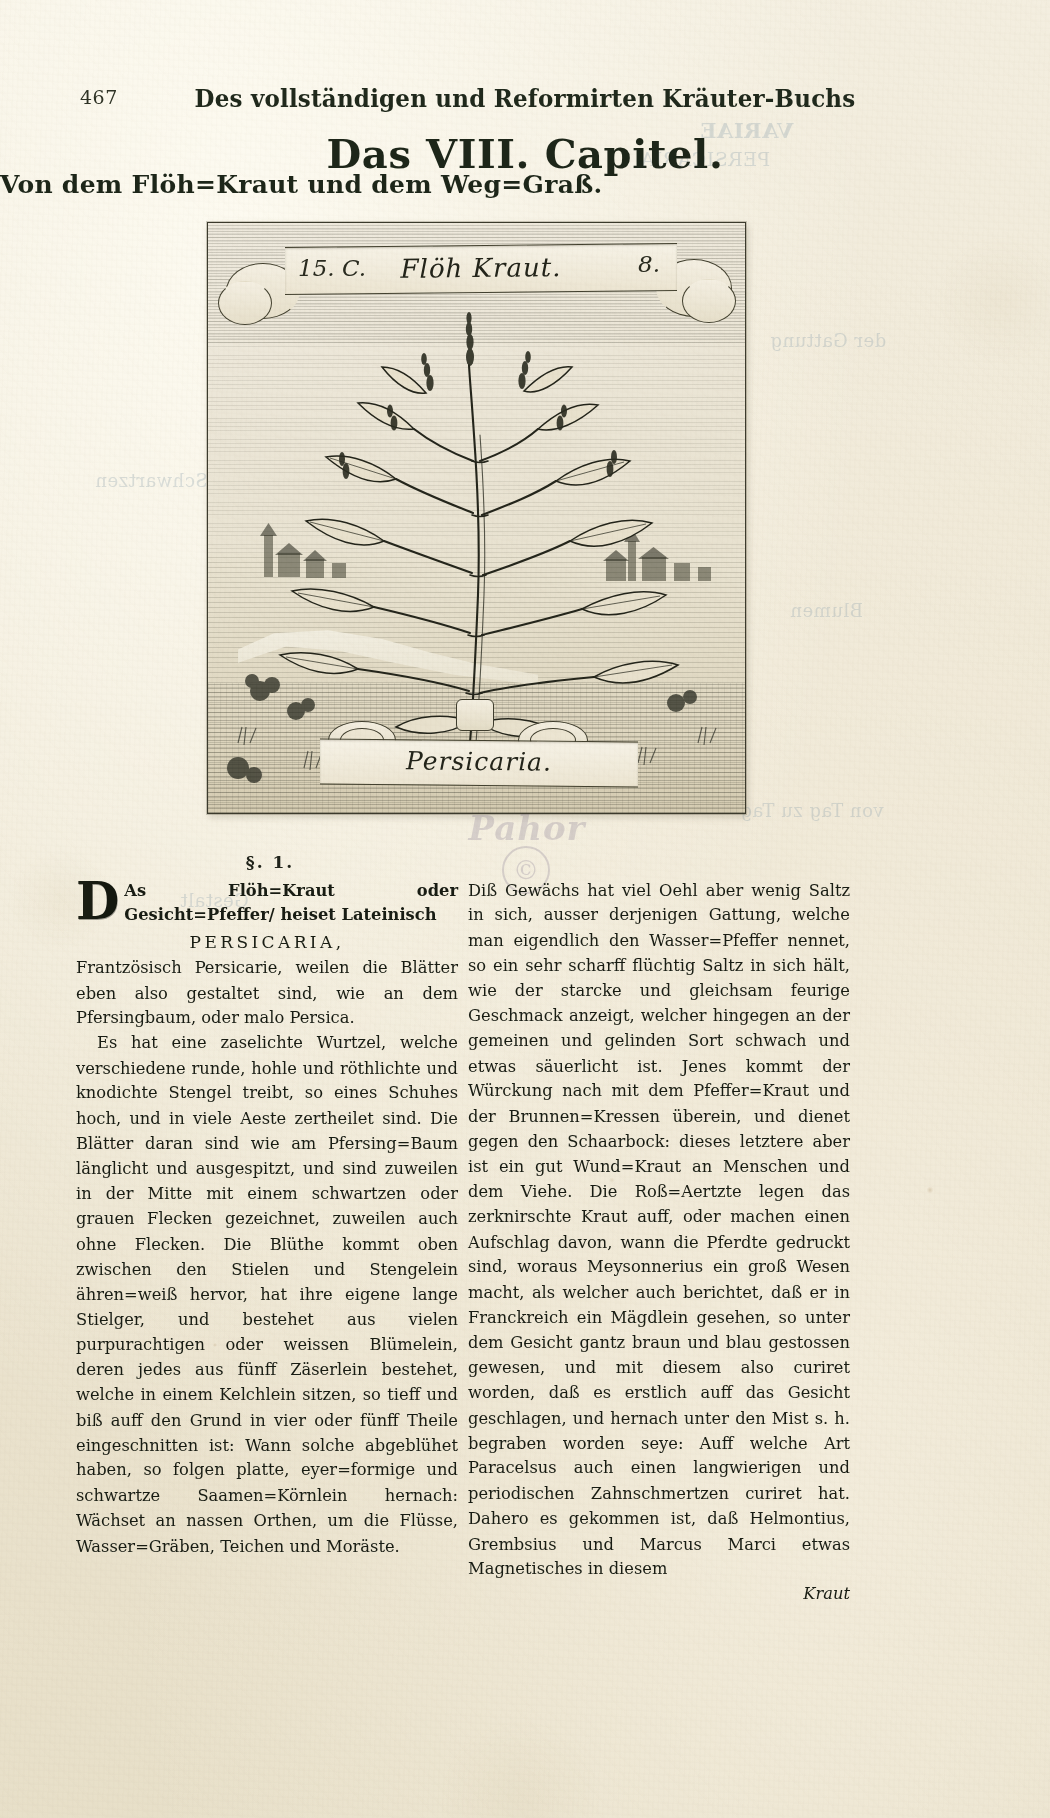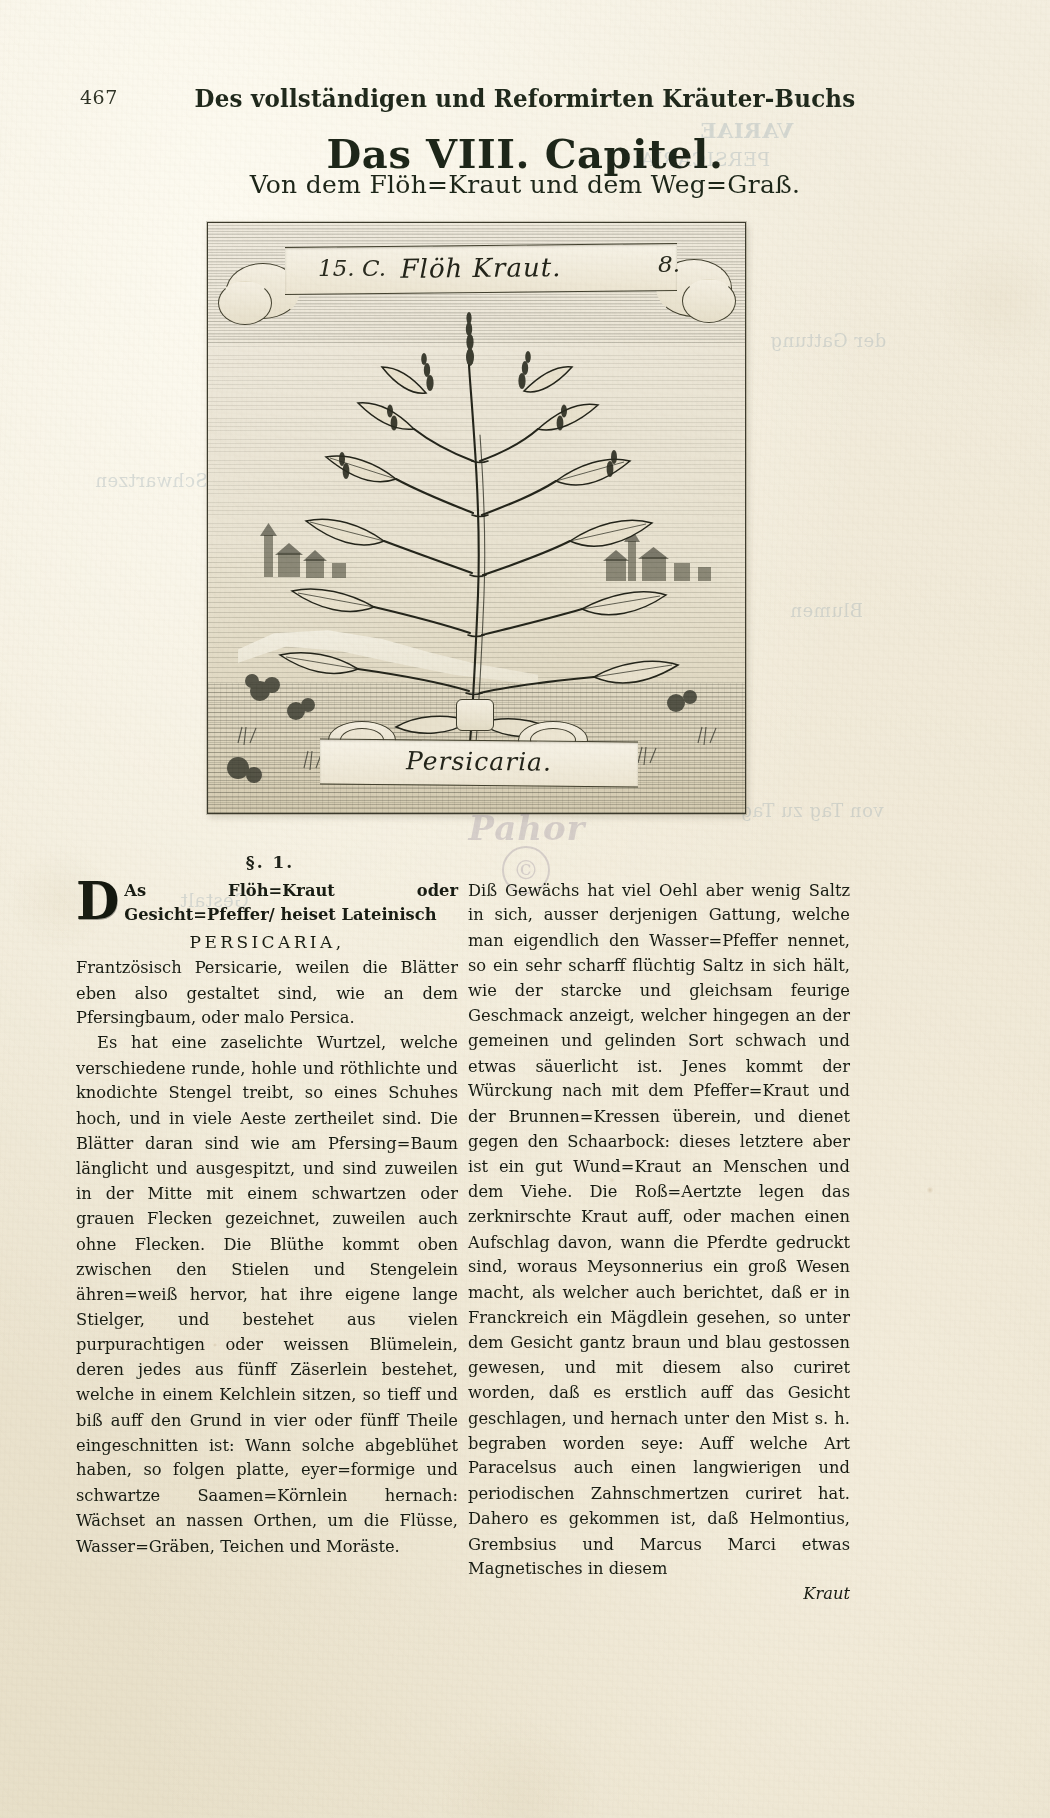--- a/index.html
+++ b/index.html
@@ -62,22 +62,22 @@
     font-size:23px;color:#20291c;letter-spacing:.2px;
     transform:scaleY(1.06);
   }
   .frak{ font-family:"DejaVu Serif",serif; }
 
   #chapter{
     position:absolute;left:0;right:0;top:130px;text-align:center;
     font-size:40px;font-weight:700;color:#1d2619;letter-spacing:.6px;
   }
   #chaptersub{
-    position:absolute;left:0;right:0;top:170px;text-align:center;
-    font-size:25px;font-weight:400;color:#1d2619;letter-spacing:.3px;
+    position:absolute;left:0;right:0;top:170px;text-align:left;
+    font-size:25px;font-weight:700;color:#1d2619;letter-spacing:.3px;
   }
 
   
   #plate{
     position:absolute;left:207px;top:222px;width:537px;height:590px;
     border:1.6px solid #3b3a2c;
     background:linear-gradient(170deg,#efeade 0%,#e9e3d2 50%,#e4ddc8 100%);
     overflow:hidden;
     box-shadow:0 0 0 1px rgba(70,66,48,.25), 2px 3px 7px rgba(90,80,55,.22);
   }
@@ -136,21 +136,21 @@
     left:112px;top:517px;width:318px;height:44px;
     transform:skewY(.5deg);
   }
   #banner-bottom-label{
     position:absolute;left:0;right:0;top:6px;text-align:center;
     font-family:"DejaVu Serif",serif;font-style:italic;
     font-size:25px;color:#23241a;letter-spacing:1px;
   }
   .plate-num{
     position:absolute;font-family:"DejaVu Serif",serif;font-style:italic;
-    font-size:23px;color:#2a2b1f;margin-left:20px;
+    font-size:23px;color:#2a2b1f;
   }
   #plate-num-left{left:90px;top:32px;}
   #plate-num-right{left:430px;top:28px;}
   
   .curl{
     position:absolute;border:1.4px solid #43412f;border-radius:50%;
     background:linear-gradient(180deg,#f4efe2,#e6dfca);
   }
   
   .ring{

